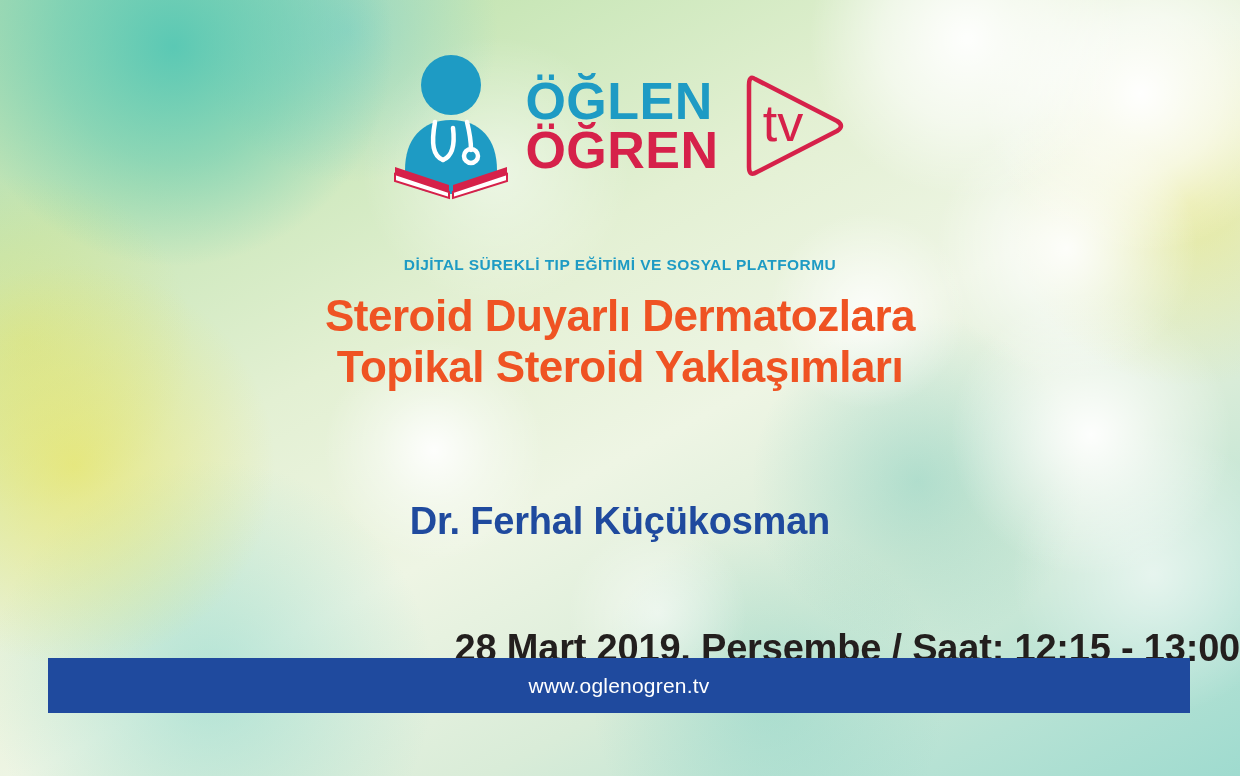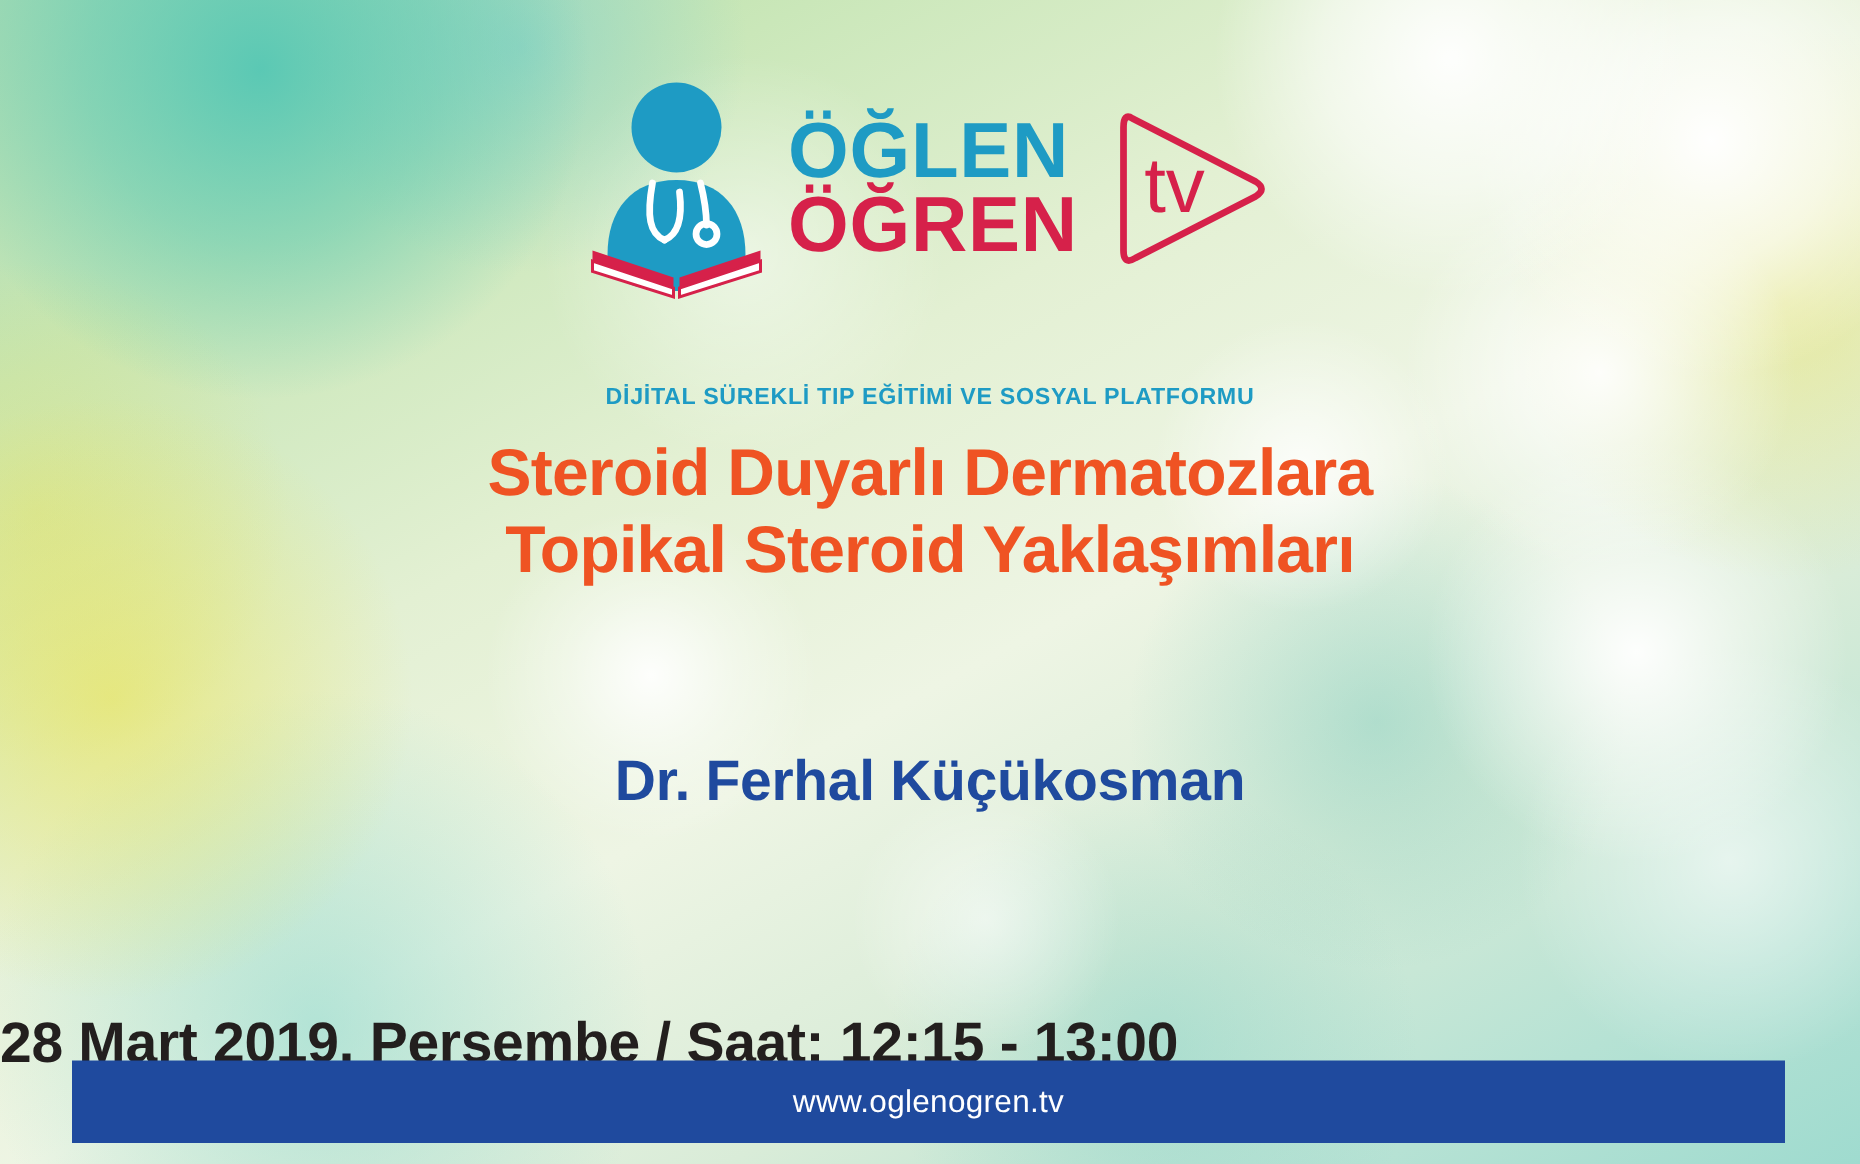--- a/index.html
+++ b/index.html
@@ -82,31 +82,30 @@
     text-align:center;
     font-size:38px; font-weight:700; color:#1f4a9e;
     letter-spacing:-0.2px;
     font-family:Liberation Sans, sans-serif;
     white-space:nowrap;
   }
 
   
   #date-line {
     position:absolute; top:627px; left:0; width:100%;
-    text-align:left;
+    text-align:right;
     font-size:38px; font-weight:700; color:#231f1e;
     letter-spacing:-0.2px;
     font-family:"Liberation Sans", sans-serif;
     white-space:nowrap;
-    margin-top:48px;
   }
 
   
   #footer-bar {
-    position:absolute; left:48px; top:707px;
+    position:absolute; left:48px; top:658px;
     width:1142px; height:55px;
     background:#1f4a9e;
     display:flex; align-items:center; justify-content:center;
   }
   #footer-url {
     color:#ffffff; font-size:21px; font-weight:400;
     letter-spacing:0.2px;
     font-family:"Liberation Sans", sans-serif;
   }
 </style>

